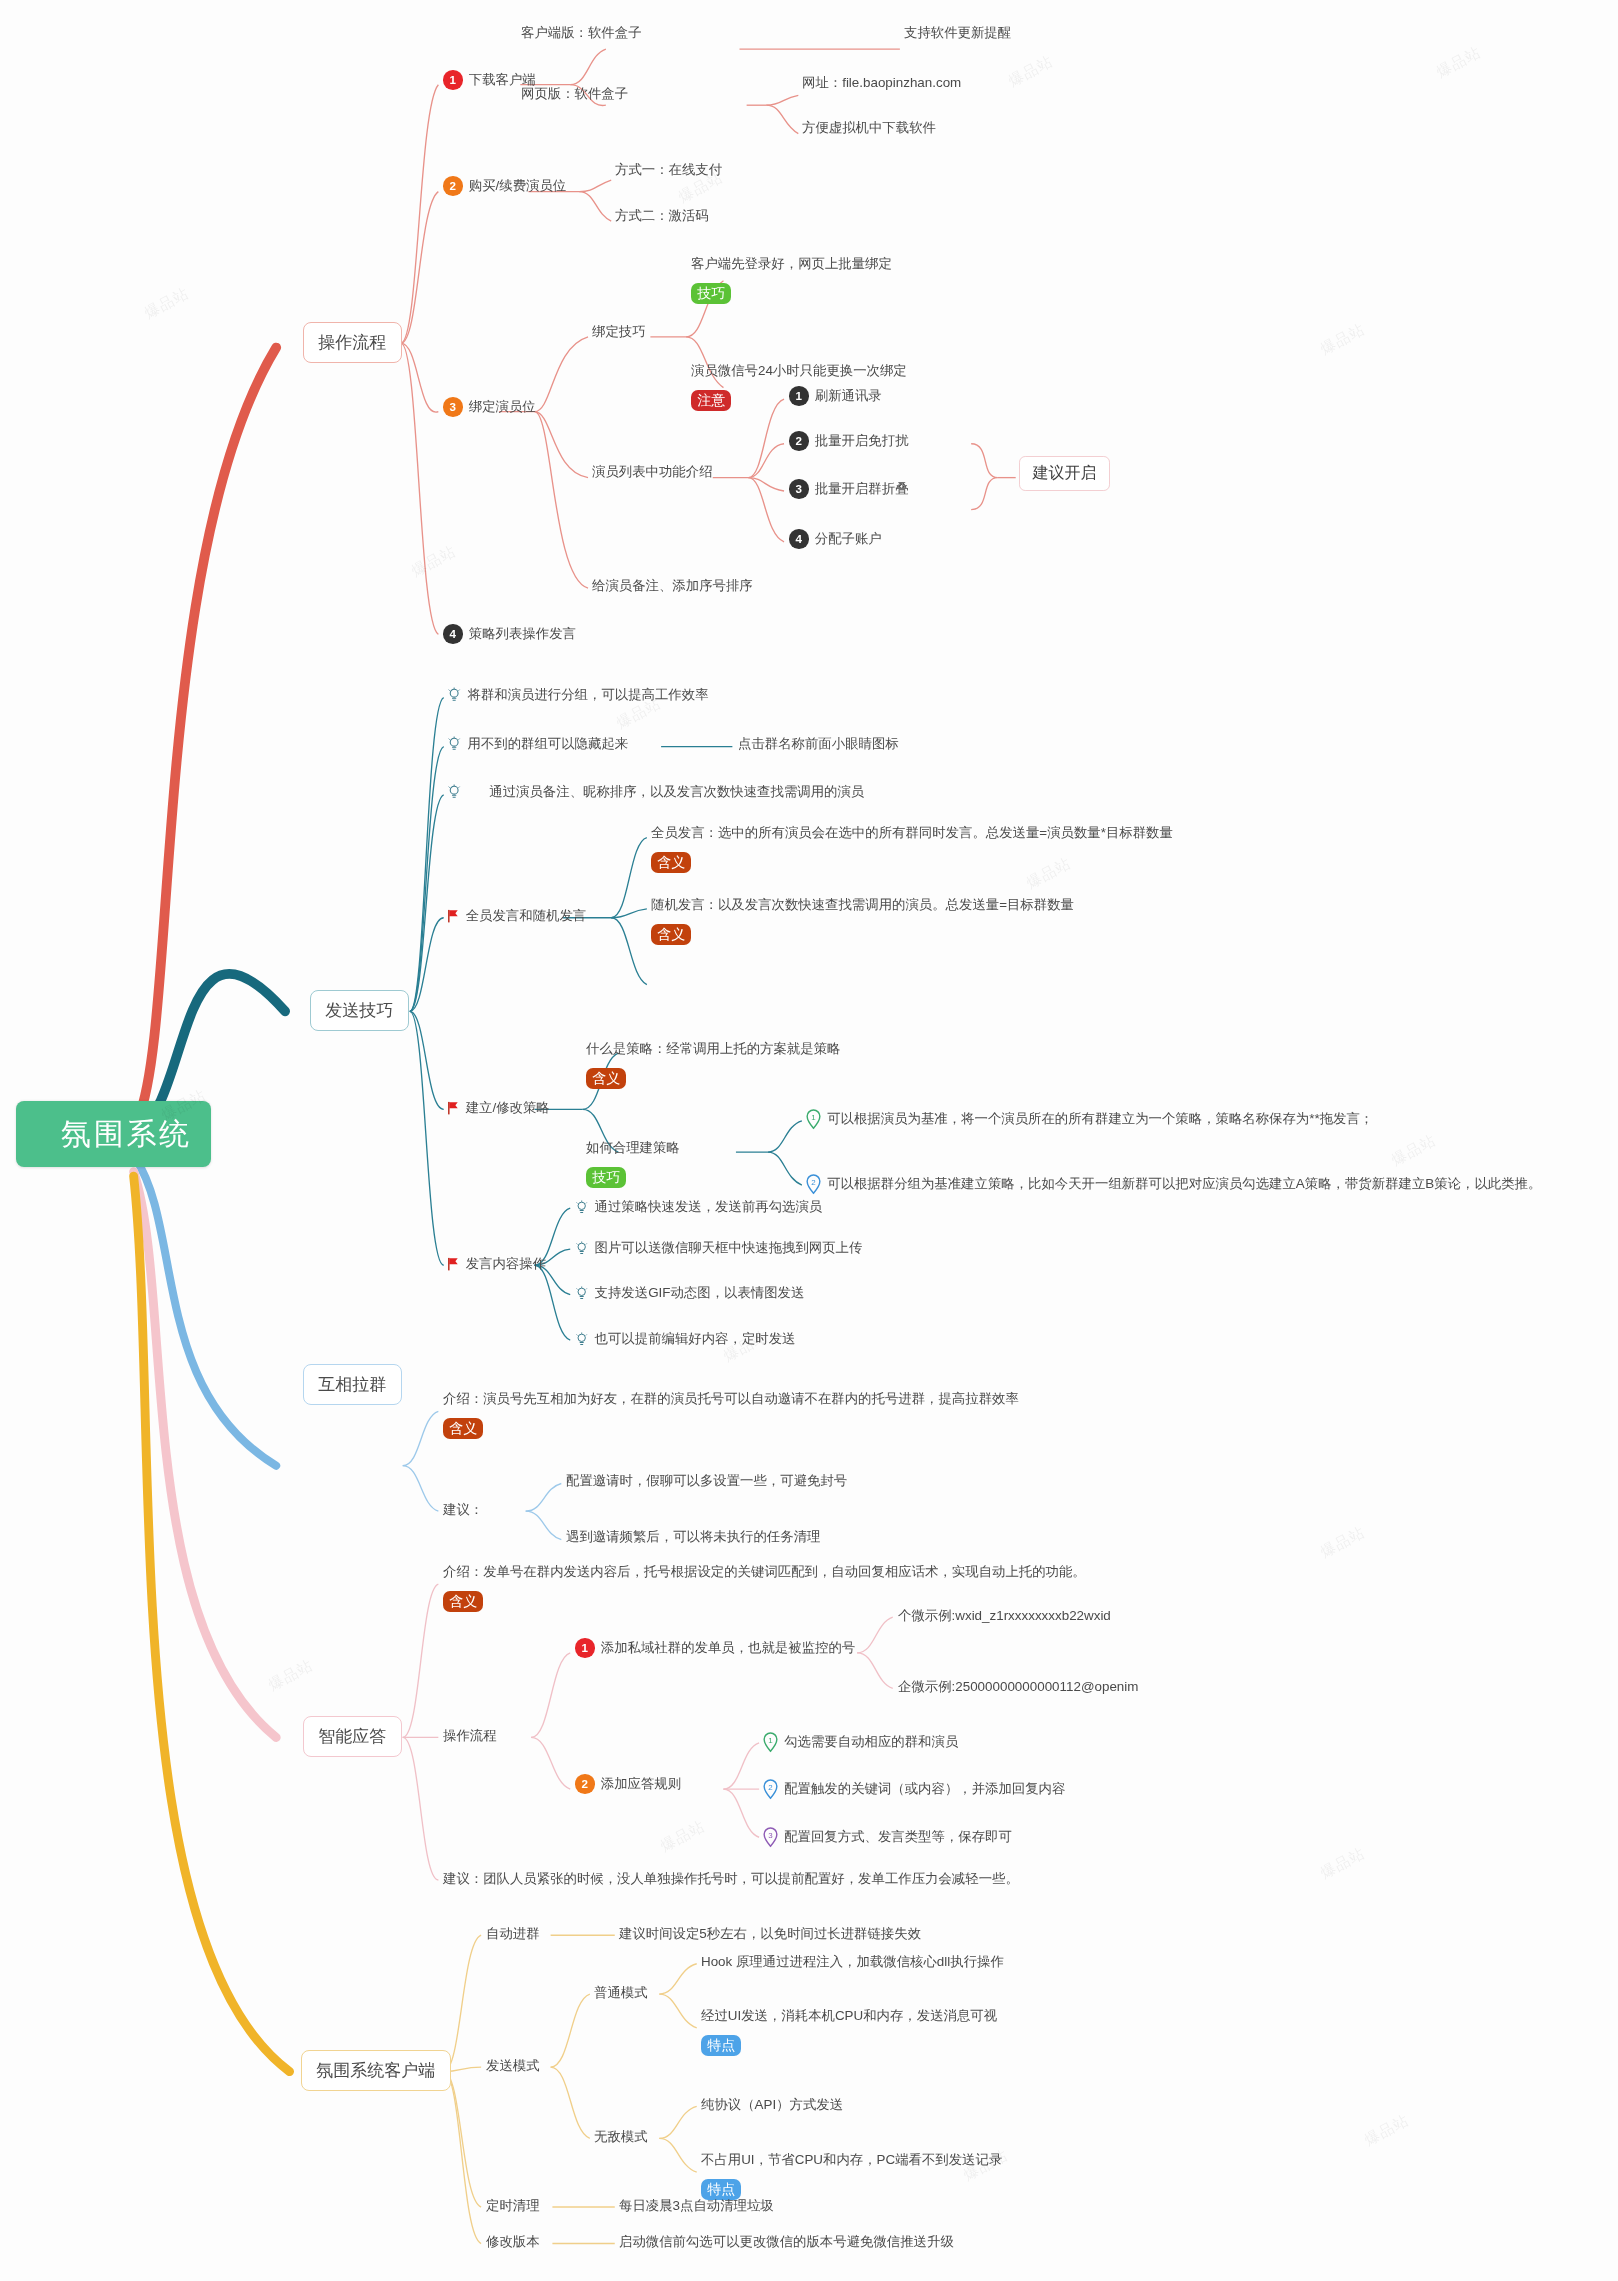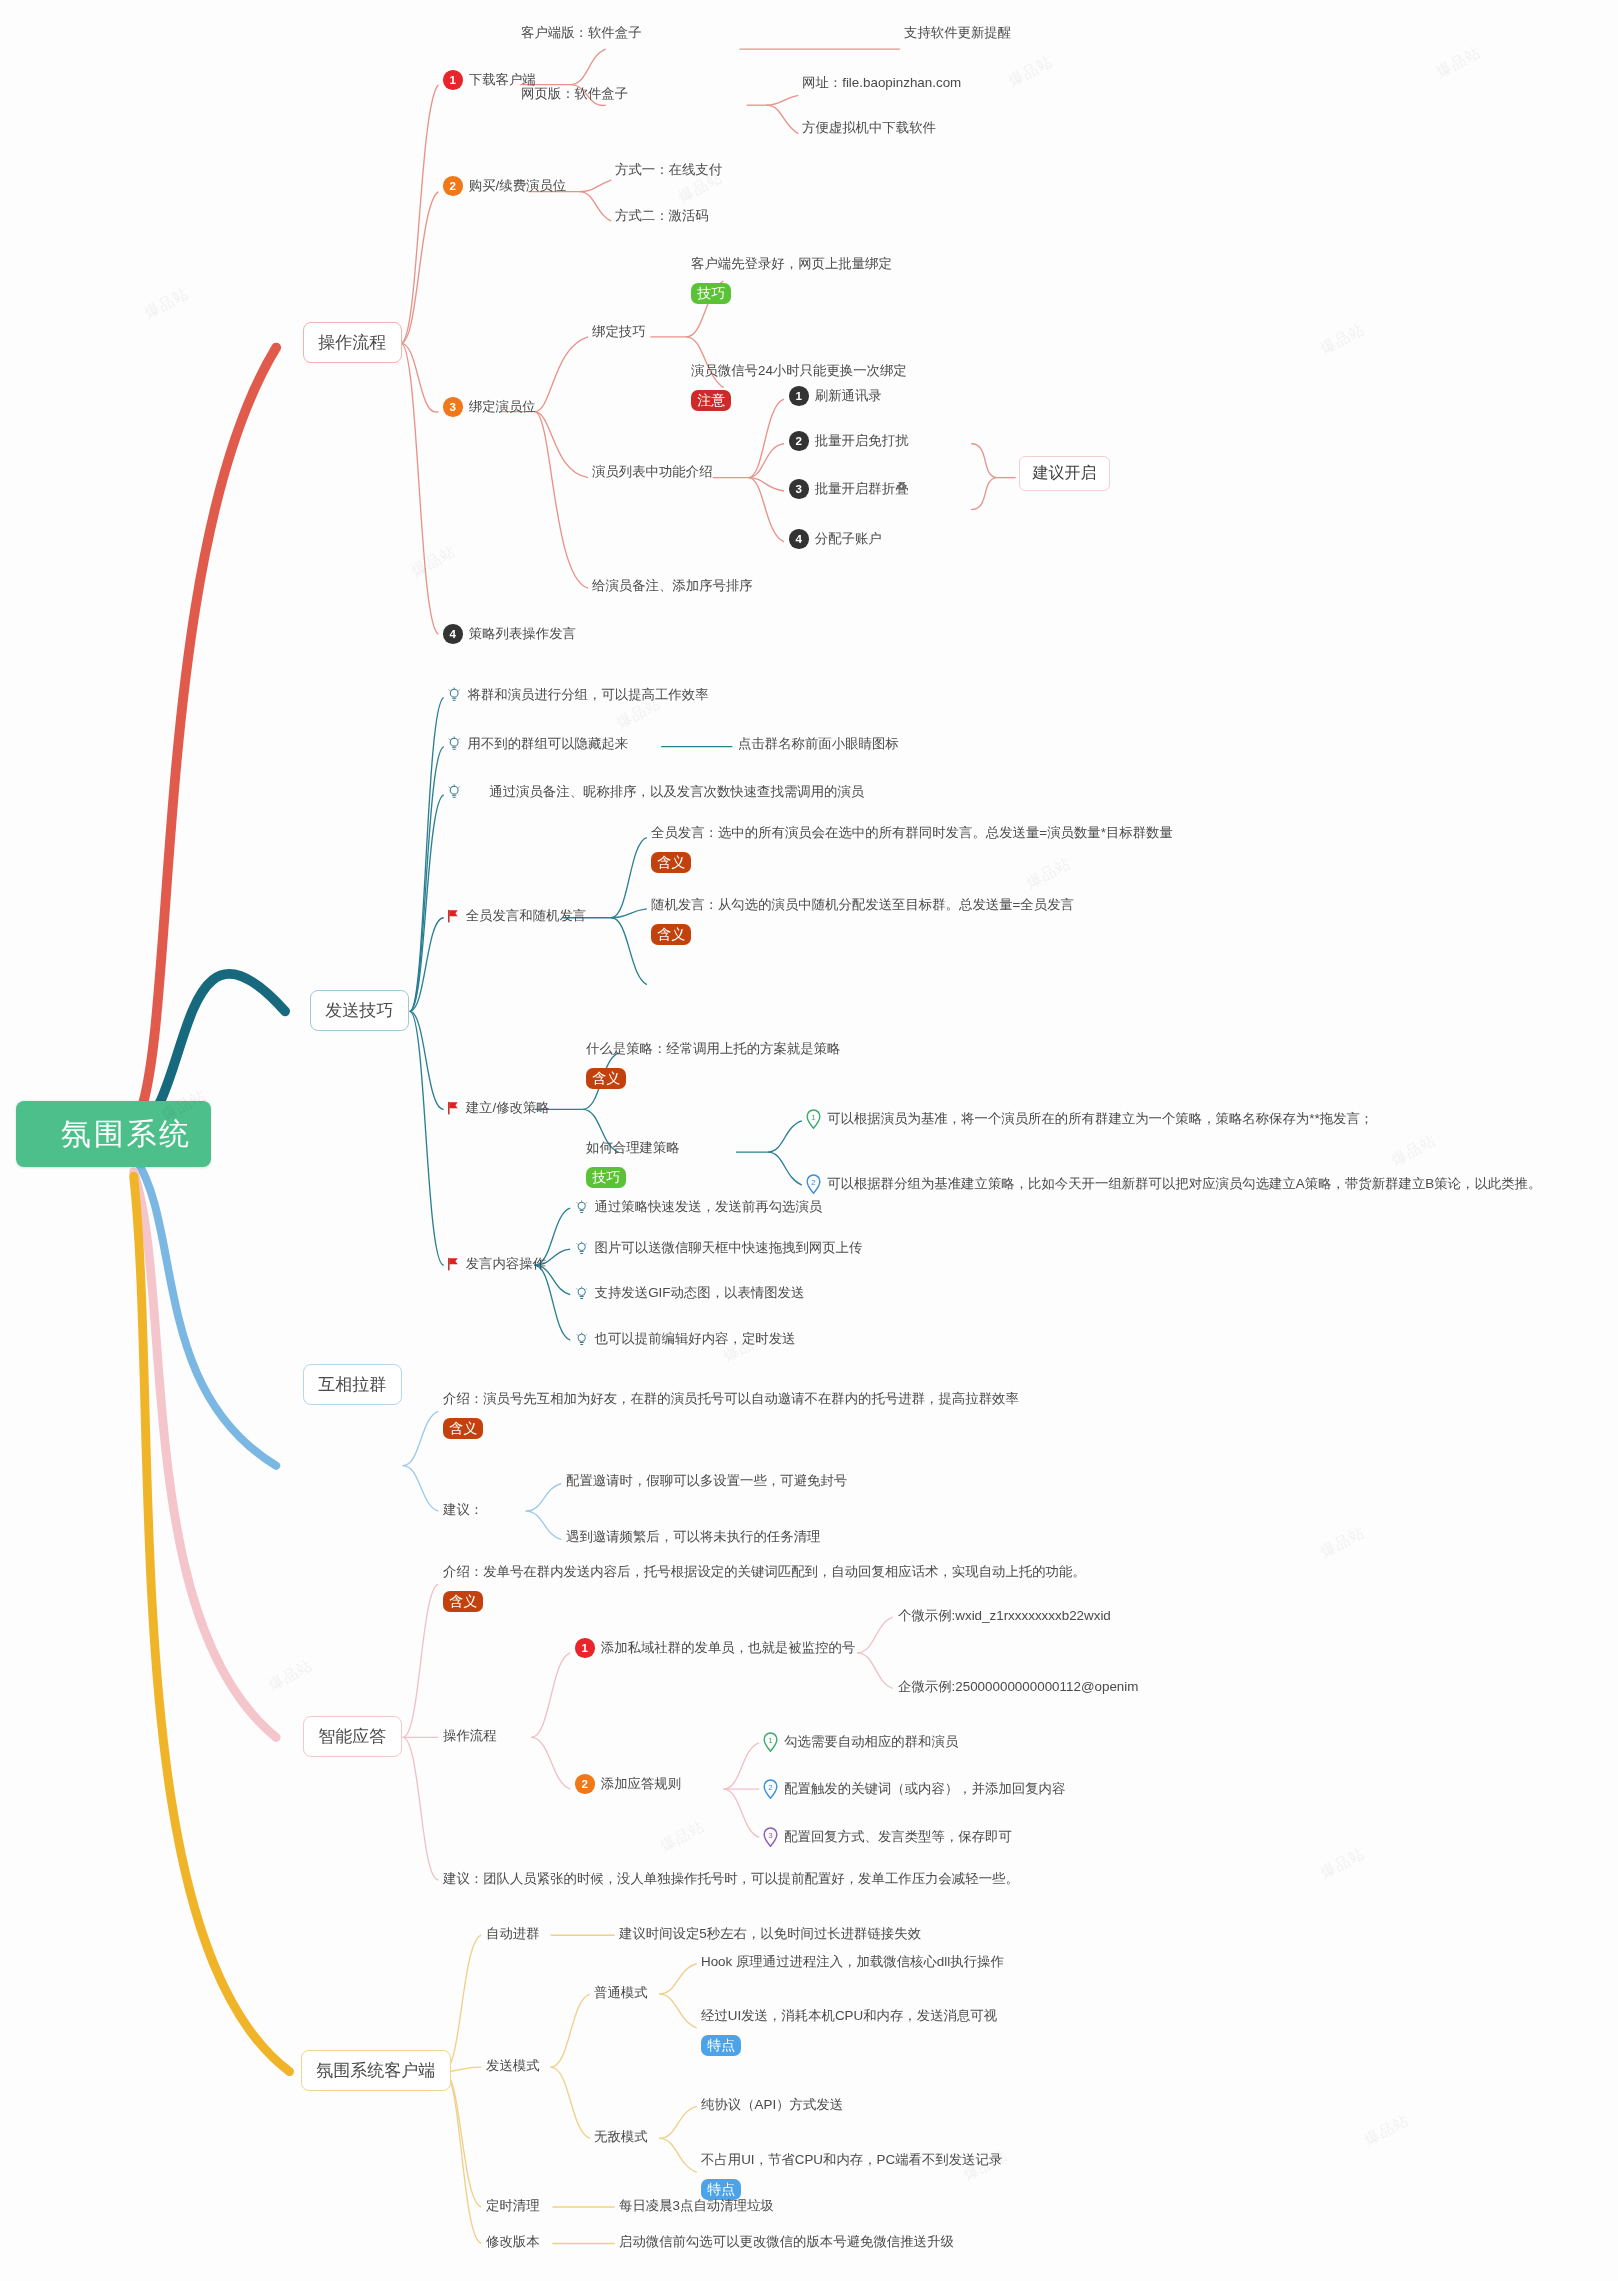--- a/index.html
+++ b/index.html
@@ -258,21 +258,21 @@
         <path d="M2 1v14" stroke="#c0392b" stroke-width="1.8"></path>
         <path d="M2.6 1.4h9.4l-2.6 3.3 2.6 3.3H2.6z" fill="#e02020"></path>
       </svg>
   <span class="txt">全员发言和随机发言</span>
 </div>
 <div class="node stack" style="left:651px; top:824px;">
   <span class="txt">全员发言：选中的所有演员会在选中的所有群同时发言。总发送量=演员数量*目标群数量</span>
   <span class="badge orange">含义</span>
 </div>
 <div class="node stack" style="left:651px; top:896px;">
-  <span class="txt">随机发言：从勾选的演员中随机分配发送至目标群。总发送量=全员发言</span>
+  <span class="txt">随机发言：以及发言次数快速查找需调用的演员。总发送量=目标群数量</span>
   <span class="badge orange">含义</span>
 </div>
 
 <div class="node" style="left:447px; top:1099px;">
   <svg class="ico" width="12.5" height="14.3" viewBox="0 0 14 16">
         <path d="M2 1v14" stroke="#c0392b" stroke-width="1.8"></path>
         <path d="M2.6 1.4h9.4l-2.6 3.3 2.6 3.3H2.6z" fill="#e02020"></path>
       </svg>
   <span class="txt">建立/修改策略</span>
 </div>

